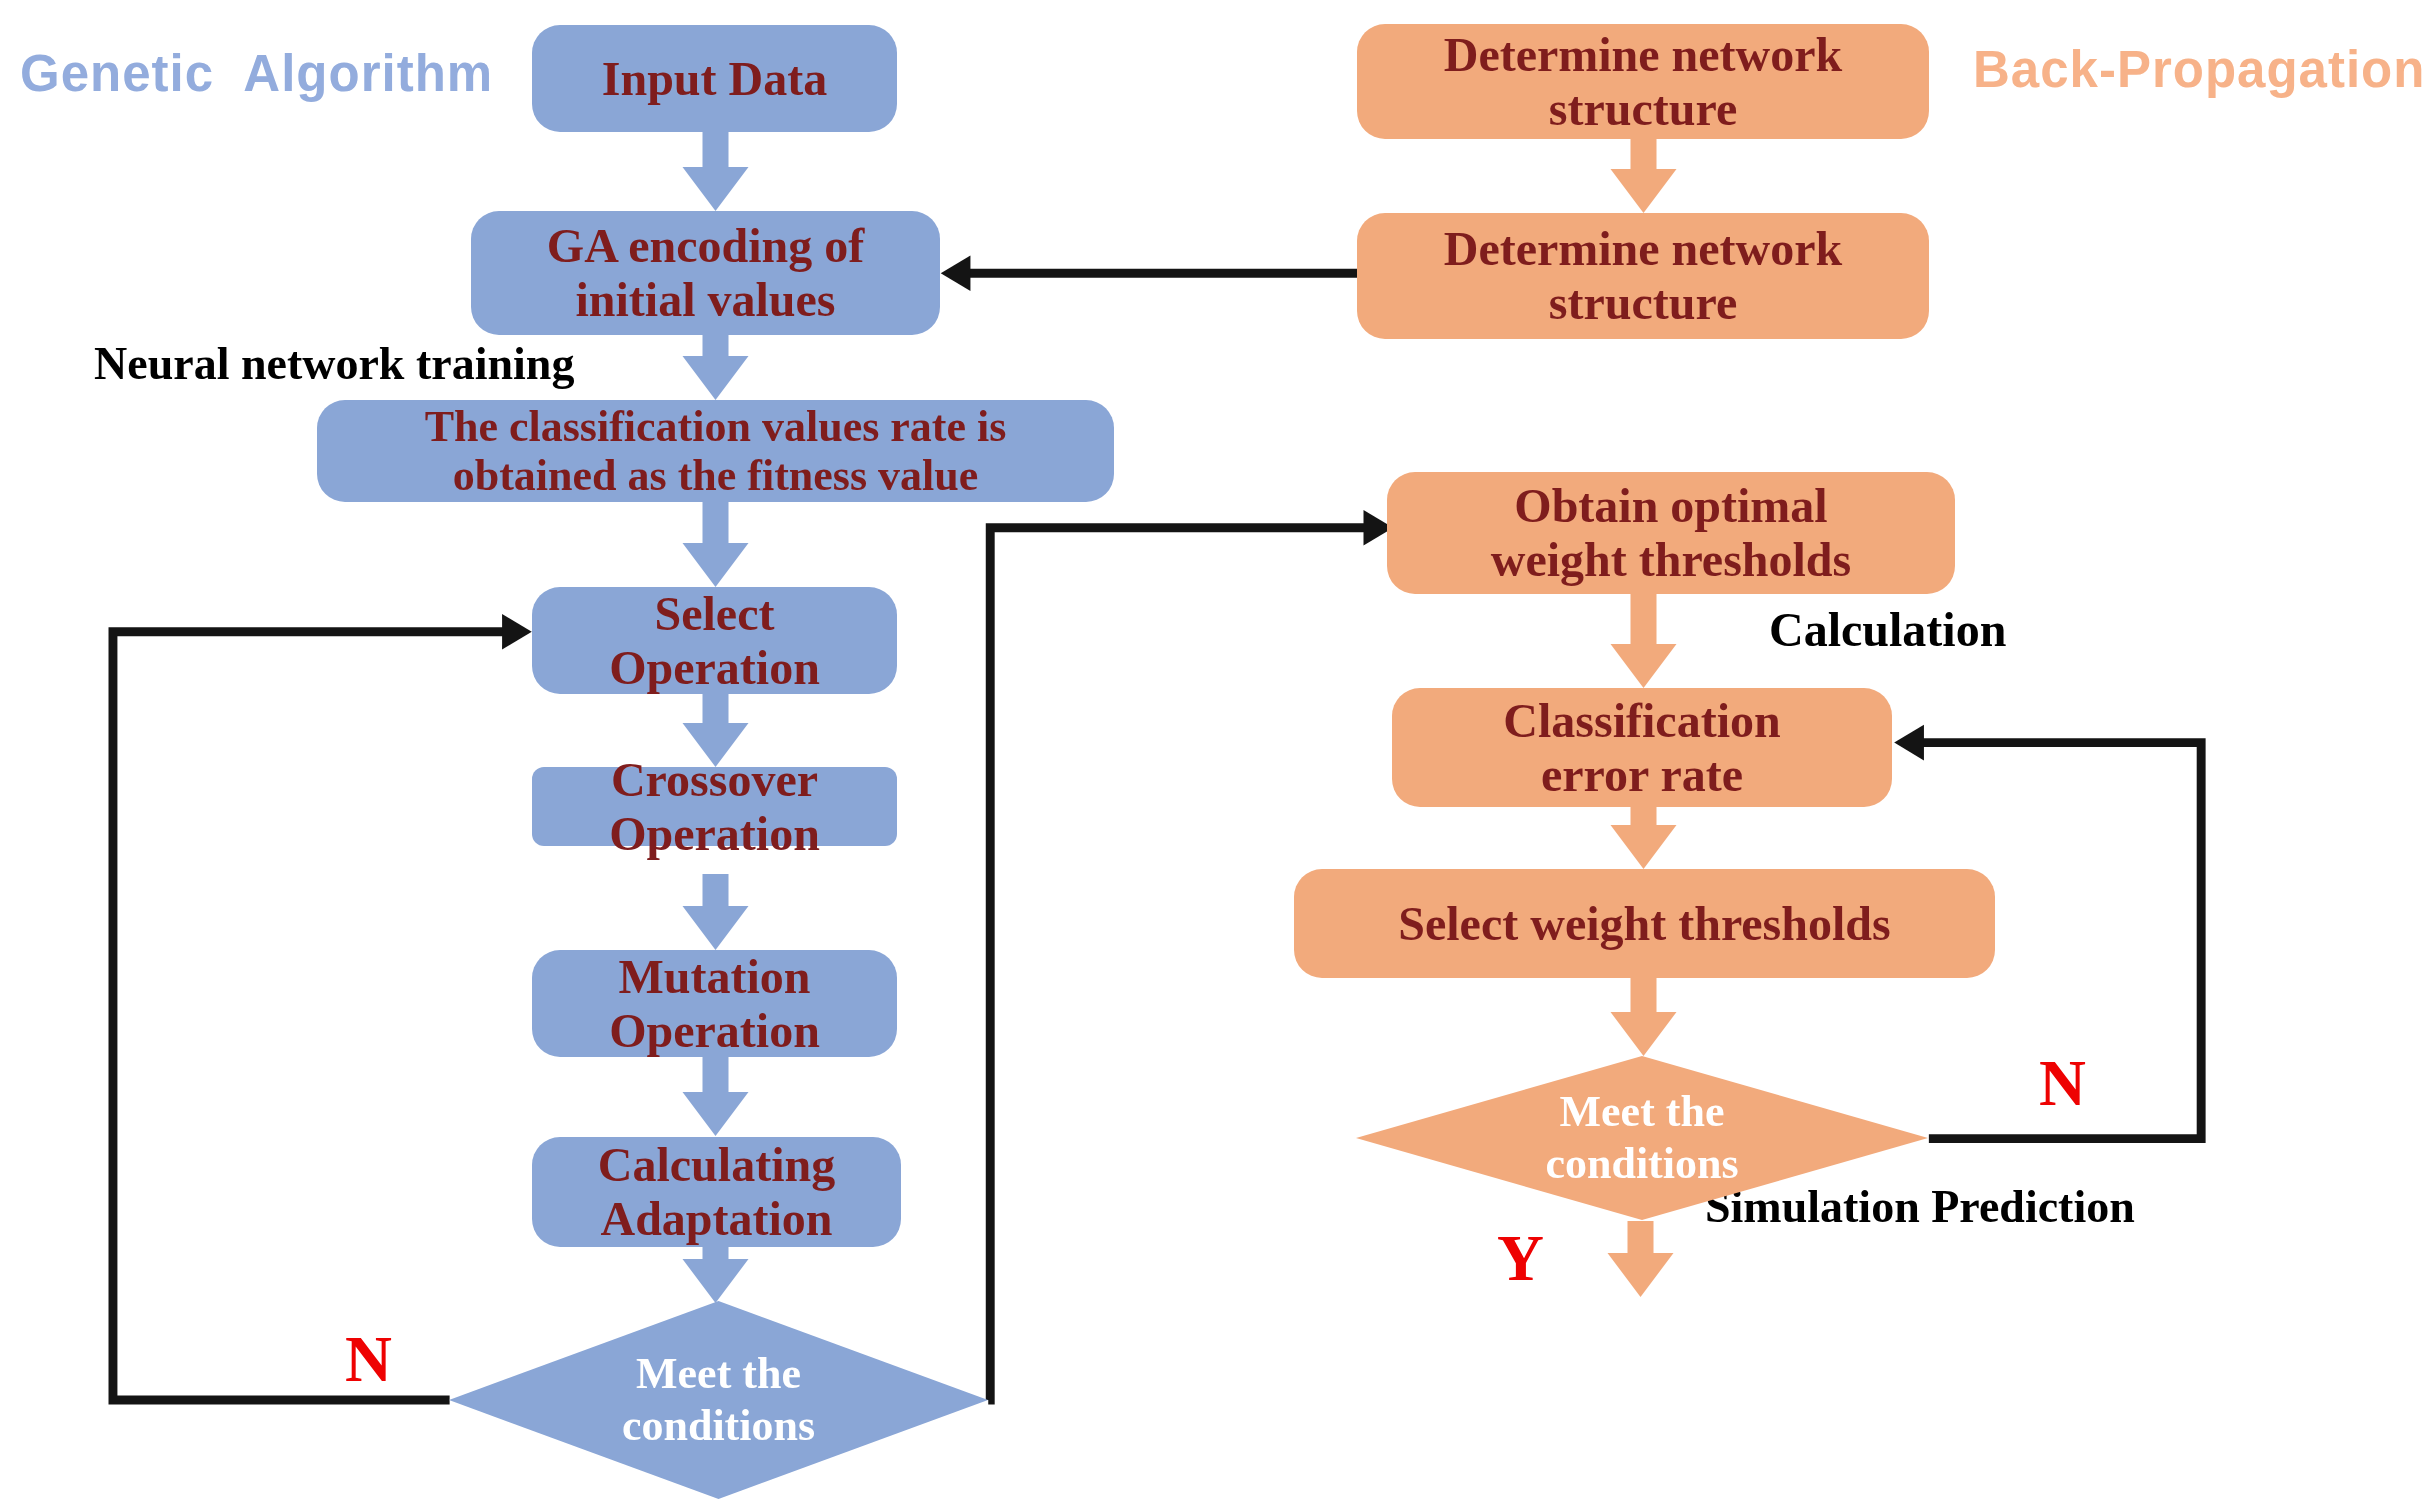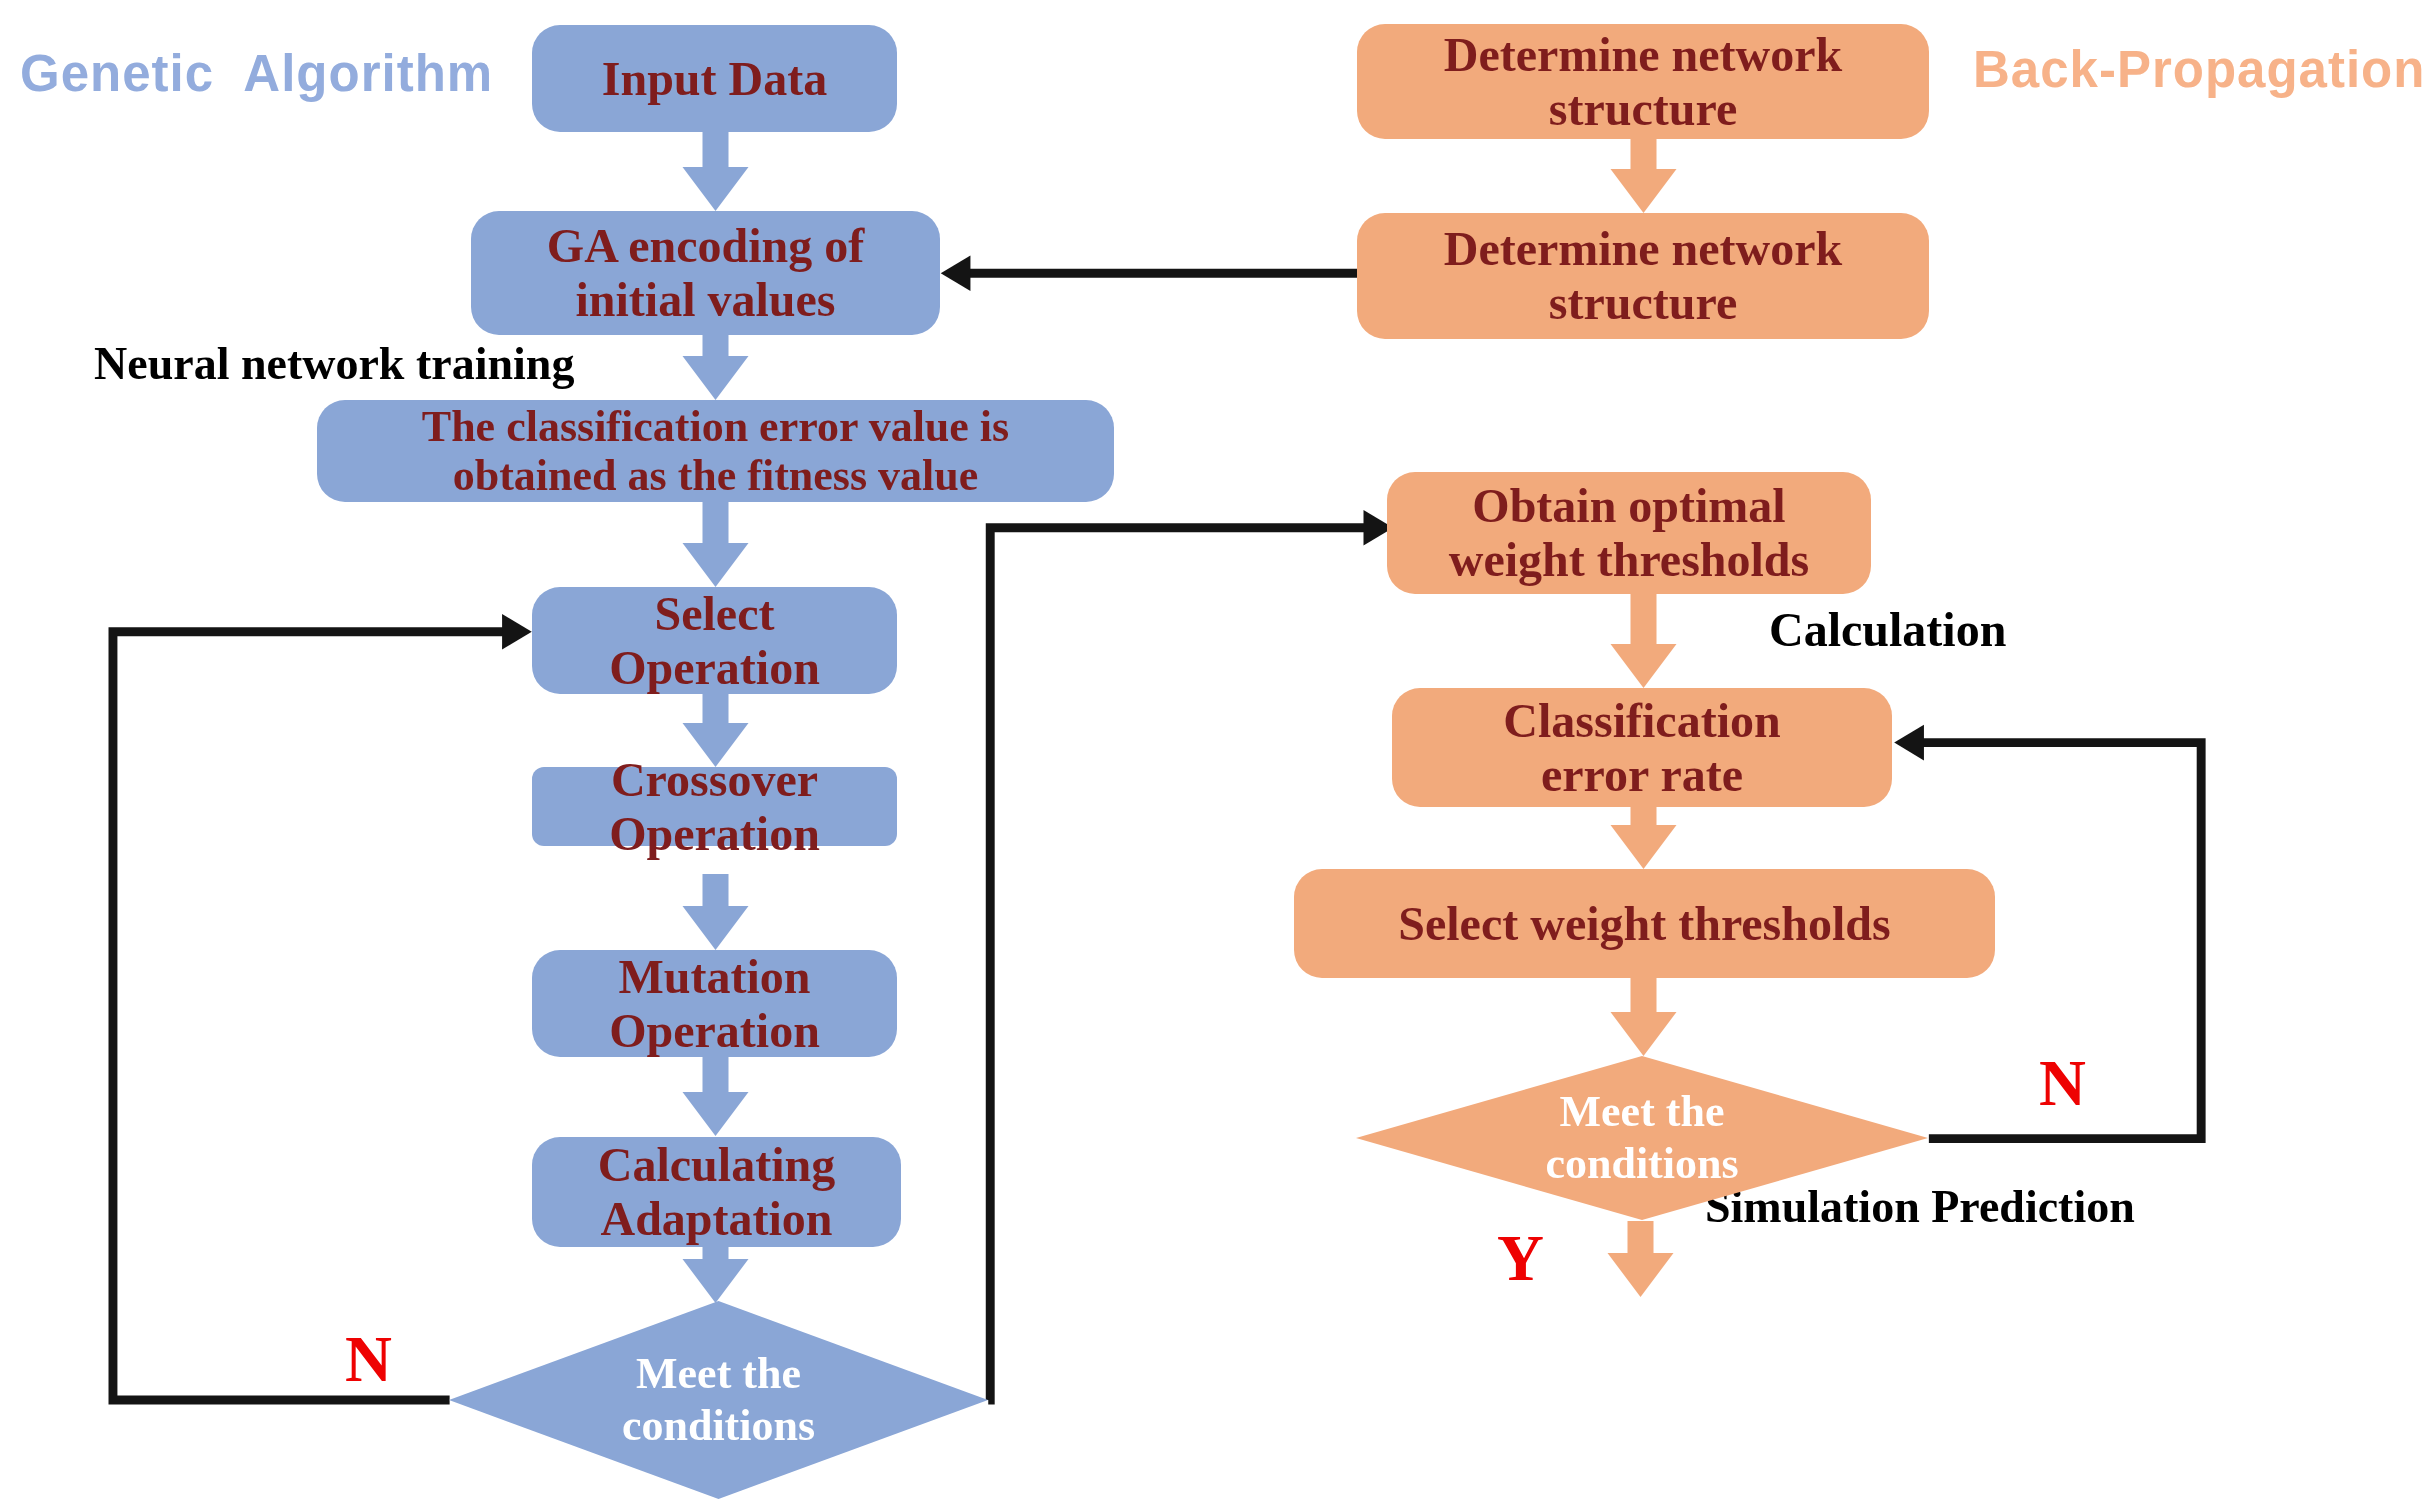--- a/index.html
+++ b/index.html
@@ -160,21 +160,21 @@
     <span class="ln">GA encoding of</span>
     <span class="ln">initial values</span>
   </div>
 
   <div class="varrow ga" style="left:715px; top:335px; height:65px;">
     <div class="shaft"></div>
     <div class="head"></div>
   </div>
 
   <div class="node ga small-text" style="left:317px; top:400px; width:797px; height:102px;">
-    <span class="ln">The classification error value is</span>
+    <span class="ln">The classification values rate is</span>
     <span class="ln">obtained as the fitness value</span>
   </div>
 
   <div class="varrow ga" style="left:715px; top:502px; height:85px;">
     <div class="shaft"></div>
     <div class="head"></div>
   </div>
 
   <div class="node ga" style="left:532px; top:587px; width:365px; height:107px;">
     <span class="ln">Select</span>
@@ -229,21 +229,21 @@
   <div class="varrow bp" style="left:1643px; top:139px; height:74px;">
     <div class="shaft"></div>
     <div class="head"></div>
   </div>
 
   <div class="node bp" style="left:1357px; top:213px; width:572px; height:126px;">
     <span class="ln">Determine network</span>
     <span class="ln">structure</span>
   </div>
 
-  <div class="node bp" style="left:1387px; top:472px; width:484px; height:122px;font-family:Liberation Serif, serif;">
+  <div class="node bp" style="left:1387px; top:472px; width:568px; height:122px;font-family:Liberation Serif, serif;">
     <span class="ln">Obtain optimal</span>
     <span class="ln">weight thresholds</span>
   </div>
 
   <div class="varrow bp" style="left:1643px; top:594px; height:94px;">
     <div class="shaft"></div>
     <div class="head"></div>
   </div>
 
   <div class="node bp" style="left:1392px; top:688px; width:500px; height:119px;">

